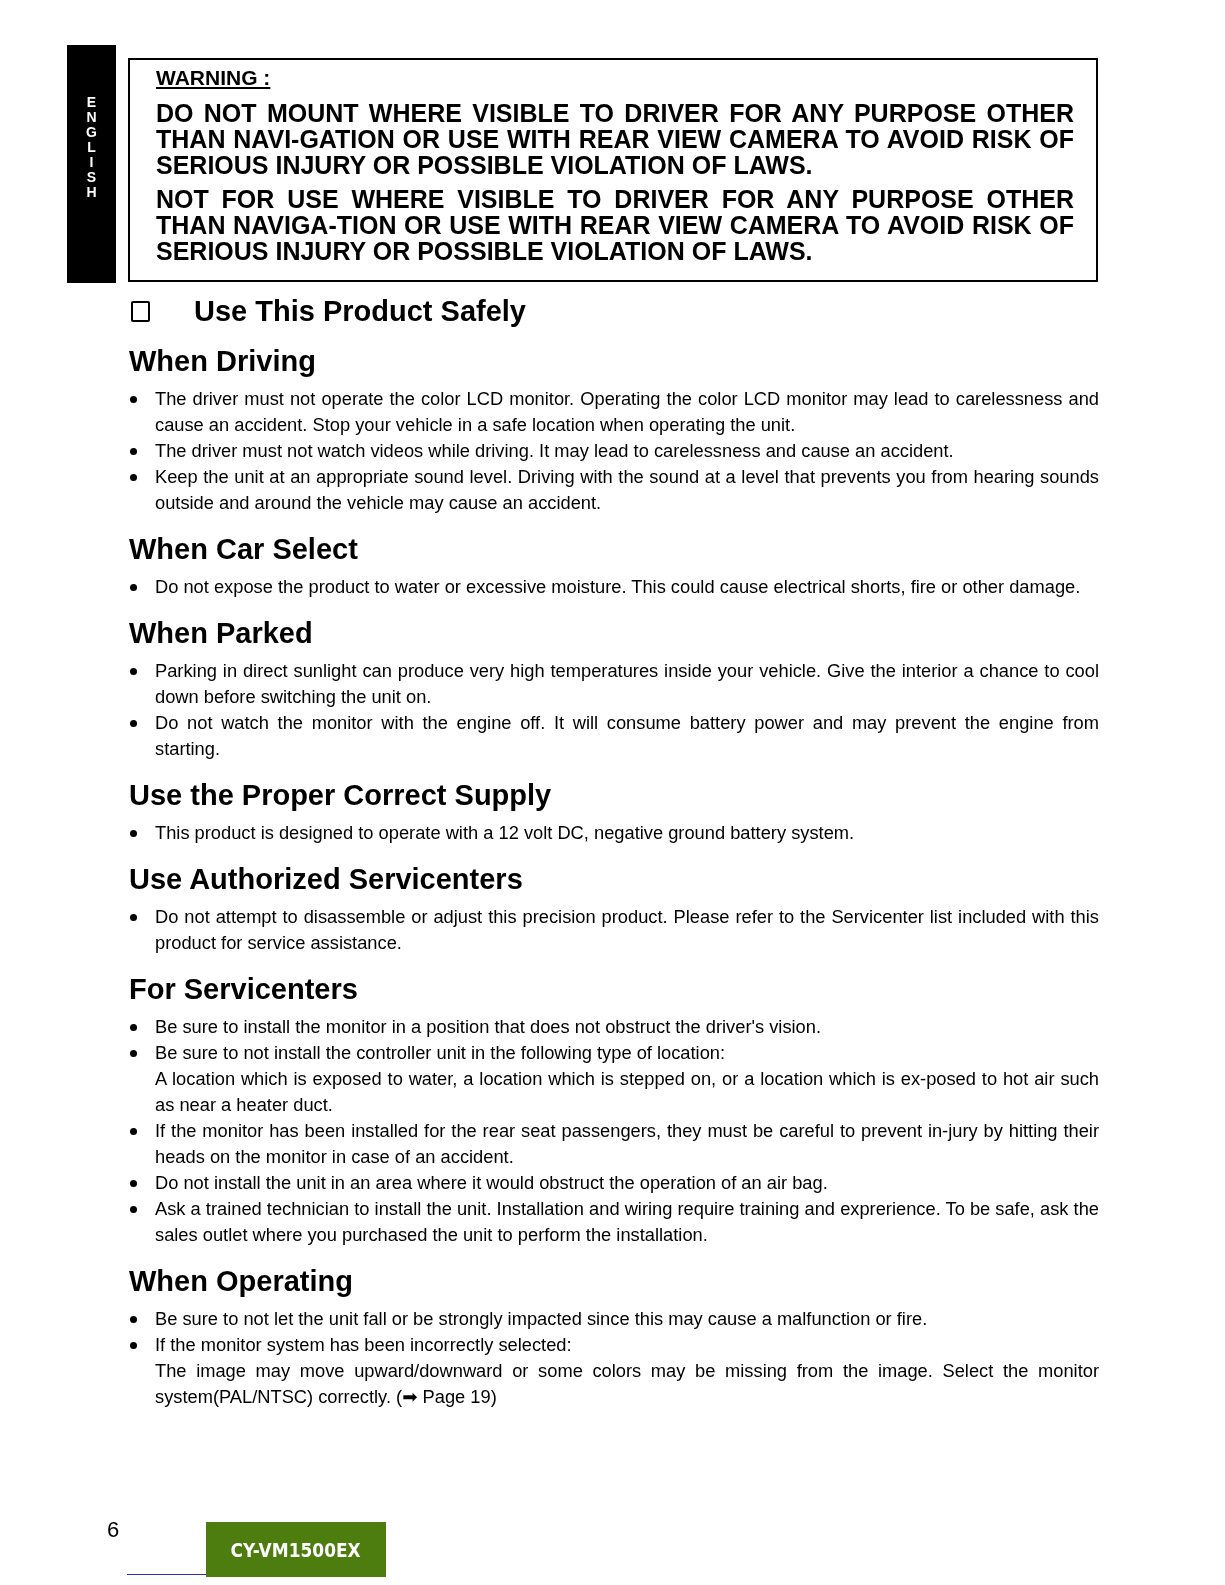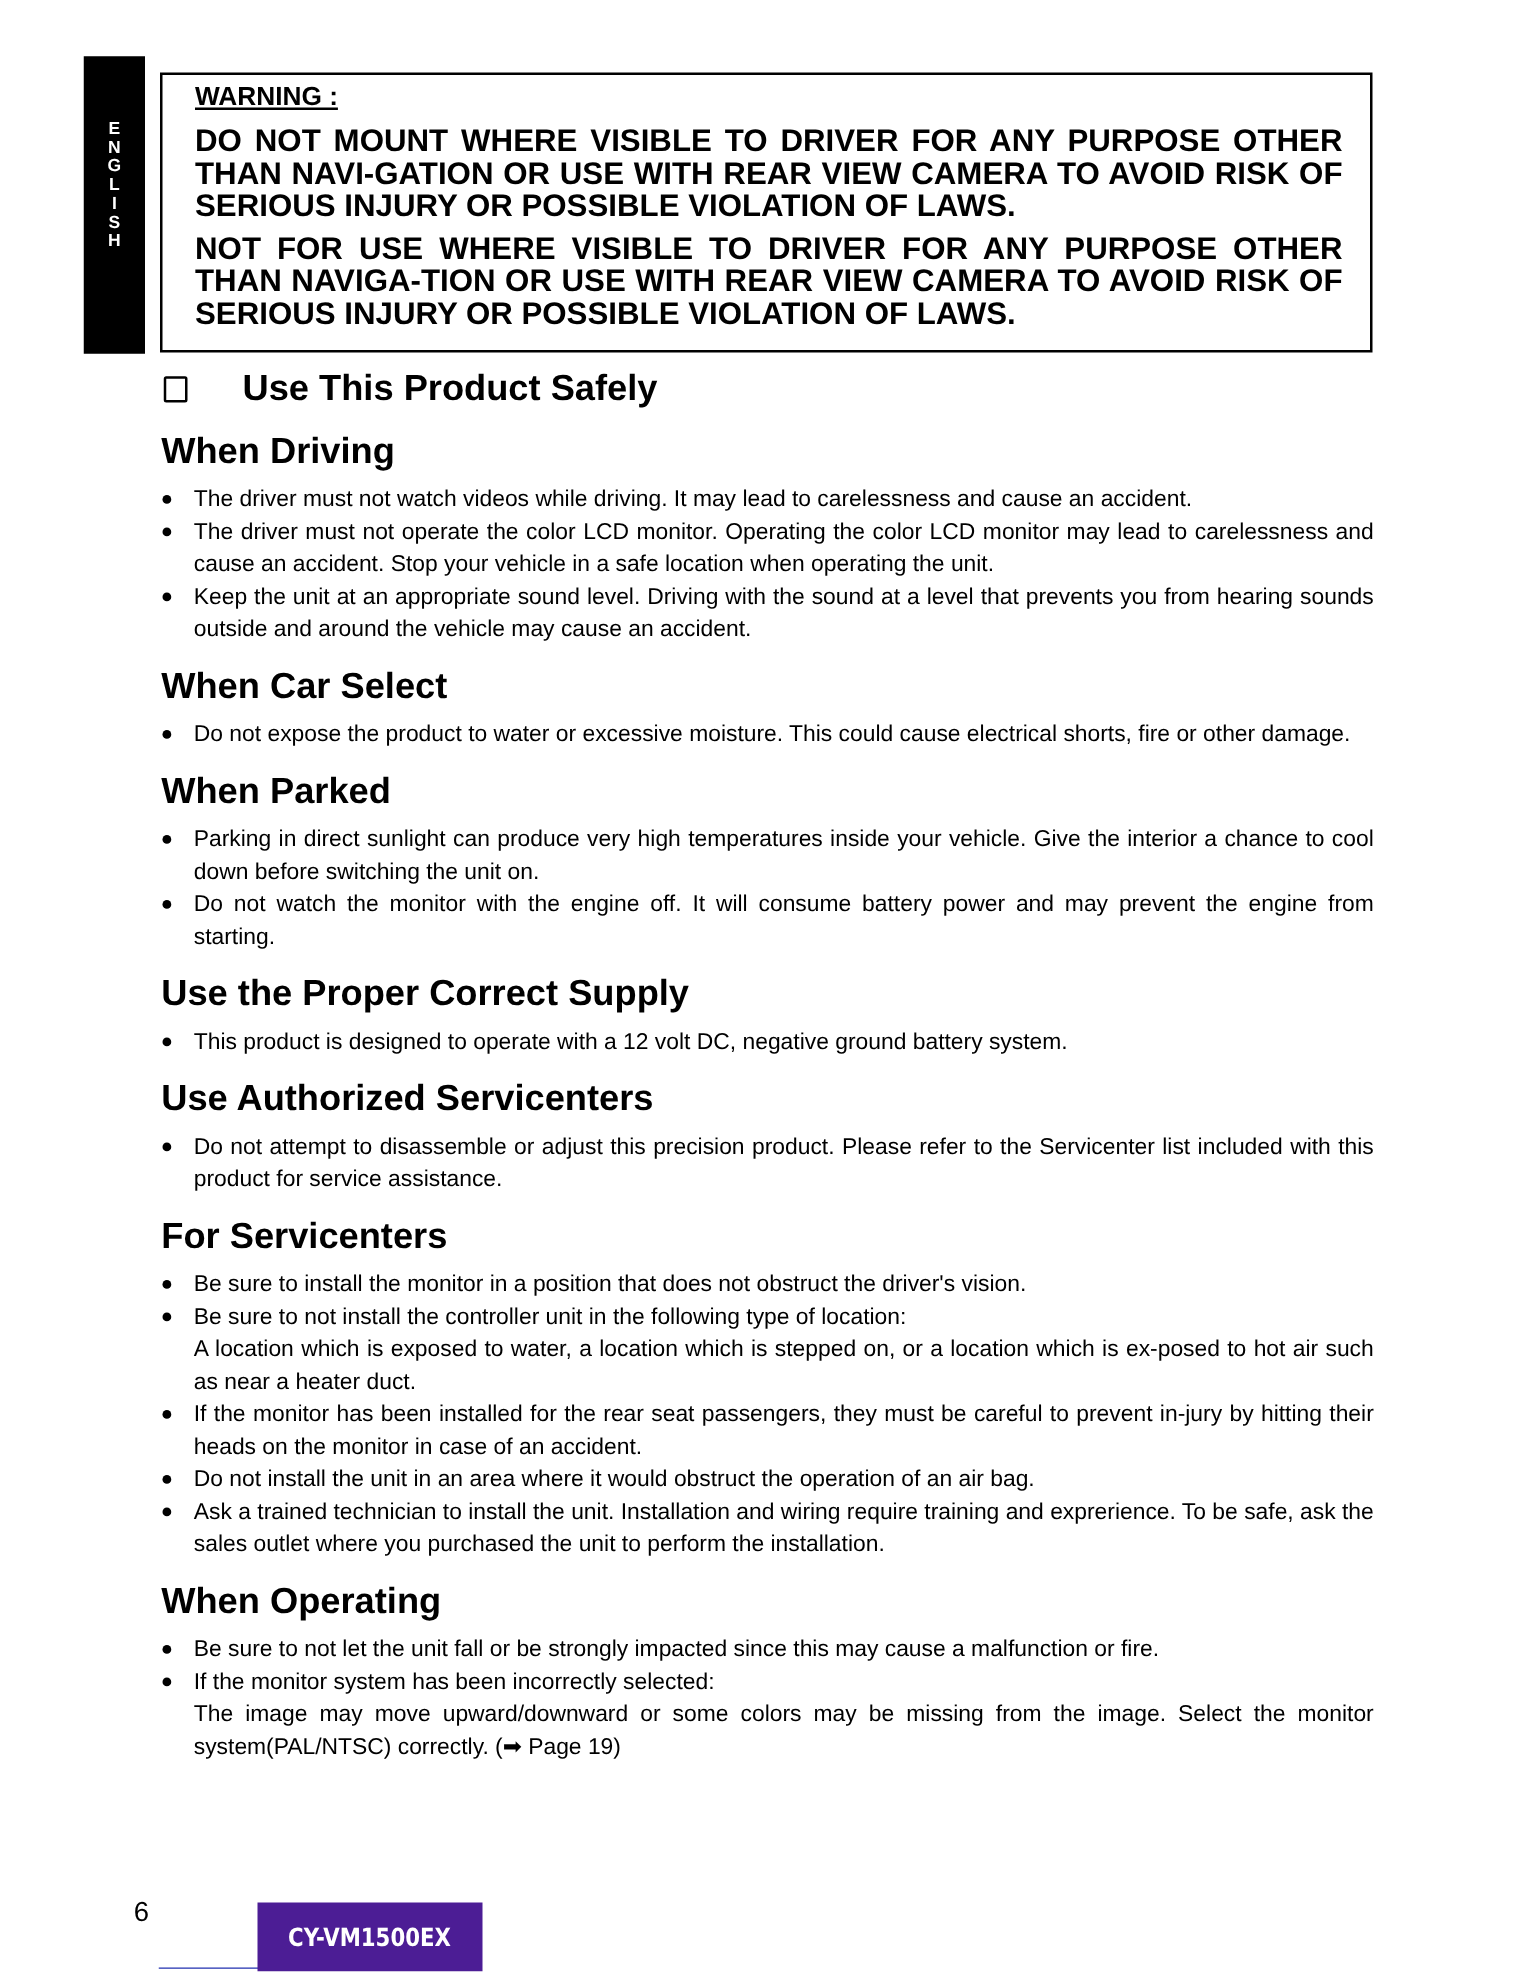--- a/index.html
+++ b/index.html
@@ -19,21 +19,21 @@
   .content { position: absolute; left: 129px; top: 345px; width: 970px; }
   .sec-title { font-weight: bold; font-size: 29px; margin: 0 0 8px 0; }
   .section { margin-bottom: 17px; }
   ul { list-style: none; margin: 0; padding: 0; }
   li { position: relative; padding-left: 26px; font-size: 18.3px; line-height: 26px; text-align: justify; }
   li::before { content: ""; position: absolute; left: 1px; top: 10px; width: 7px; height: 7px;
                border-radius: 50%; background: #000; }
   .cont { display: block; }
   .page-num { position: absolute; left: 107px; top: 1517px; font-size: 22px; }
   .page-line { position: absolute; left: 127px; top: 1574px; width: 143px; height: 1px; background: #2030b0; }
-  .model-box { position: absolute; left: 206px; top: 1522px; width: 180px; height: 55px; background: #4c1d95;
+  .model-box { position: absolute; left: 206px; top: 1522px; width: 180px; height: 55px; background: #4d7c0f;
                display: flex; align-items: center; justify-content: center; }
   .model-box span { color: #fff; font-size: 20px; font-weight: bold; font-family: "DejaVu Sans", sans-serif;
                     letter-spacing: 0px; transform: scaleX(0.85); display: inline-block; }
 </style>
 </head>
 <body>
 
 <div class="lang-tab">
   <span>E</span>
   <span>N</span>
@@ -52,22 +52,22 @@
 
 <div class="main-title">
   <span class="checkbox"></span>
   <span>Use This Product Safely</span>
 </div>
 
 <div class="content">
   <div class="section">
     <div class="sec-title">When Driving</div>
     <ul>
+      <li>The driver must not operate the color LCD monitor. Operating the color LCD monitor may lead to carelessness and cause an accident. Stop your vehicle in a safe location when operating the unit.</li>
       <li>The driver must not watch videos while driving. It may lead to carelessness and cause an accident.</li>
-      <li>The driver must not operate the color LCD monitor. Operating the color LCD monitor may lead to carelessness and cause an accident. Stop your vehicle in a safe location when operating the unit.</li>
       <li>Keep the unit at an appropriate sound level. Driving with the sound at a level that prevents you from hearing sounds outside and around the vehicle may cause an accident.</li>
     </ul>
   </div>
   <div class="section">
     <div class="sec-title">When Car Select</div>
     <ul>
       <li>Do not expose the product to water or excessive moisture. This could cause electrical shorts, fire or other damage.</li>
     </ul>
   </div>
   <div class="section">

